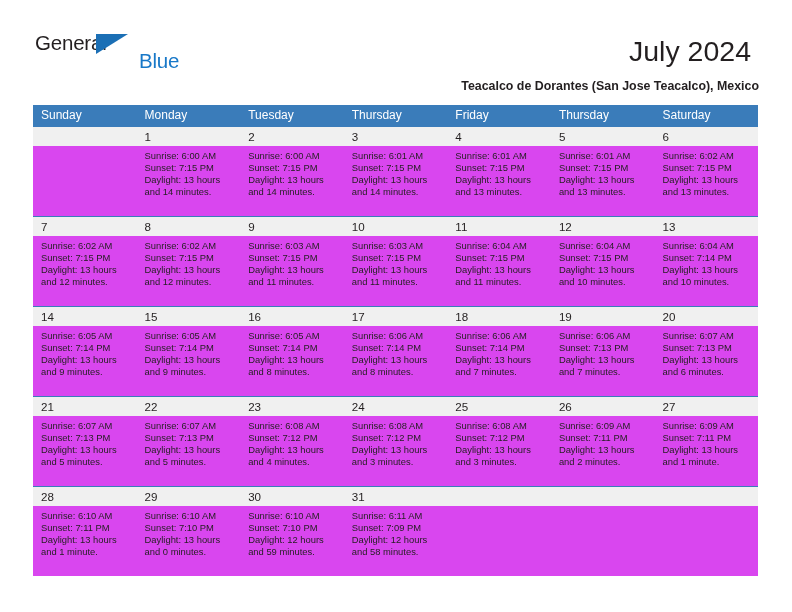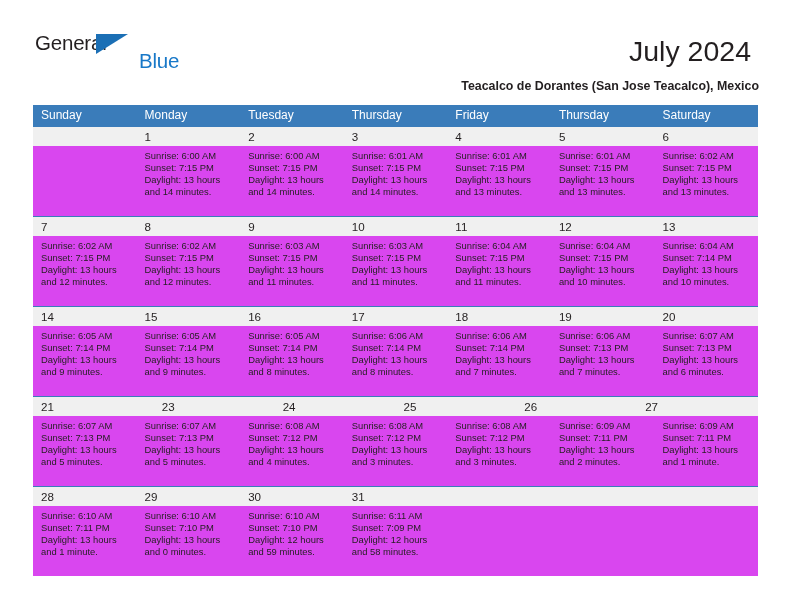--- a/index.html
+++ b/index.html
@@ -355,20 +355,21 @@
           <div>Sunset: 7:13 PM</div>
           <div>Daylight: 13 hours</div>
           <div>and 6 minutes.</div>
         </div>
       </div>
     </div>
 
     <div class="week">
       <div class="week-numbers">
         <div class="daynum-cell">21</div>
+        <div class="daynum-cell">22</div>
         <div class="daynum-cell">23</div>
         <div class="daynum-cell">24</div>
         <div class="daynum-cell">25</div>
         <div class="daynum-cell">26</div>
         <div class="daynum-cell">27</div>
       </div>
       <div class="week-body">
         <div class="info-cell">
           <div>Sunrise: 6:07 AM</div>
           <div>Sunset: 7:13 PM</div>

